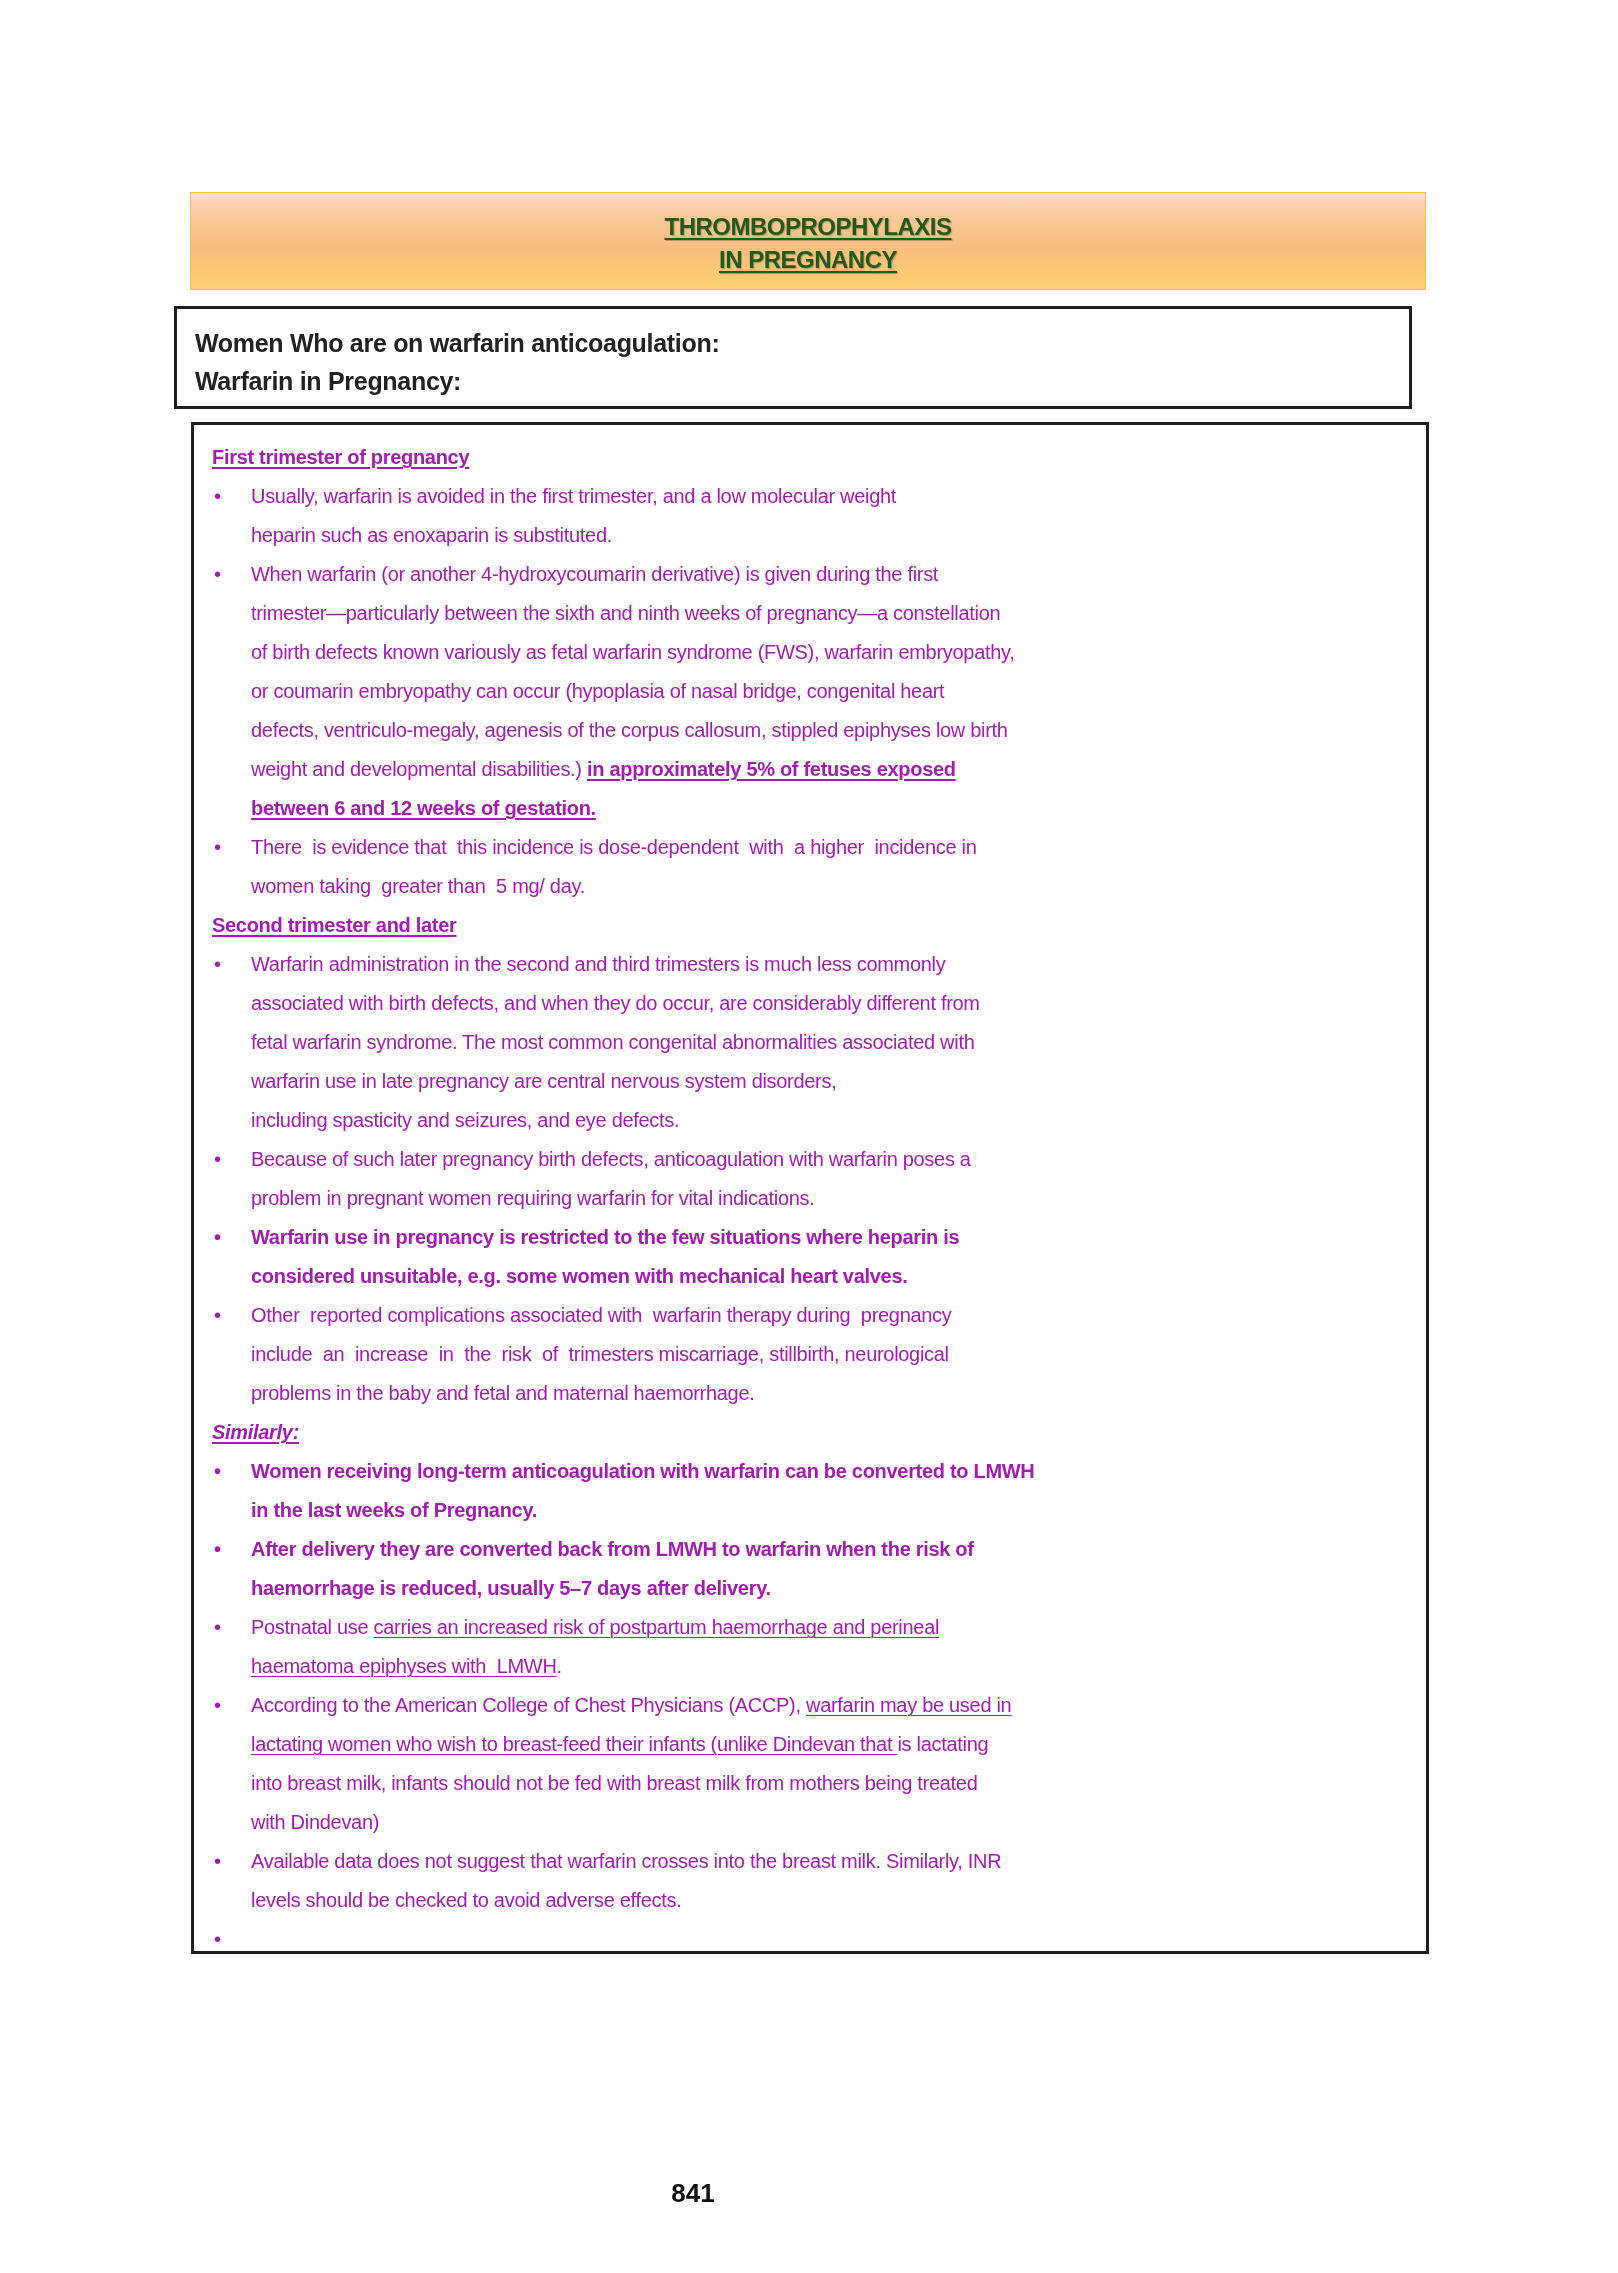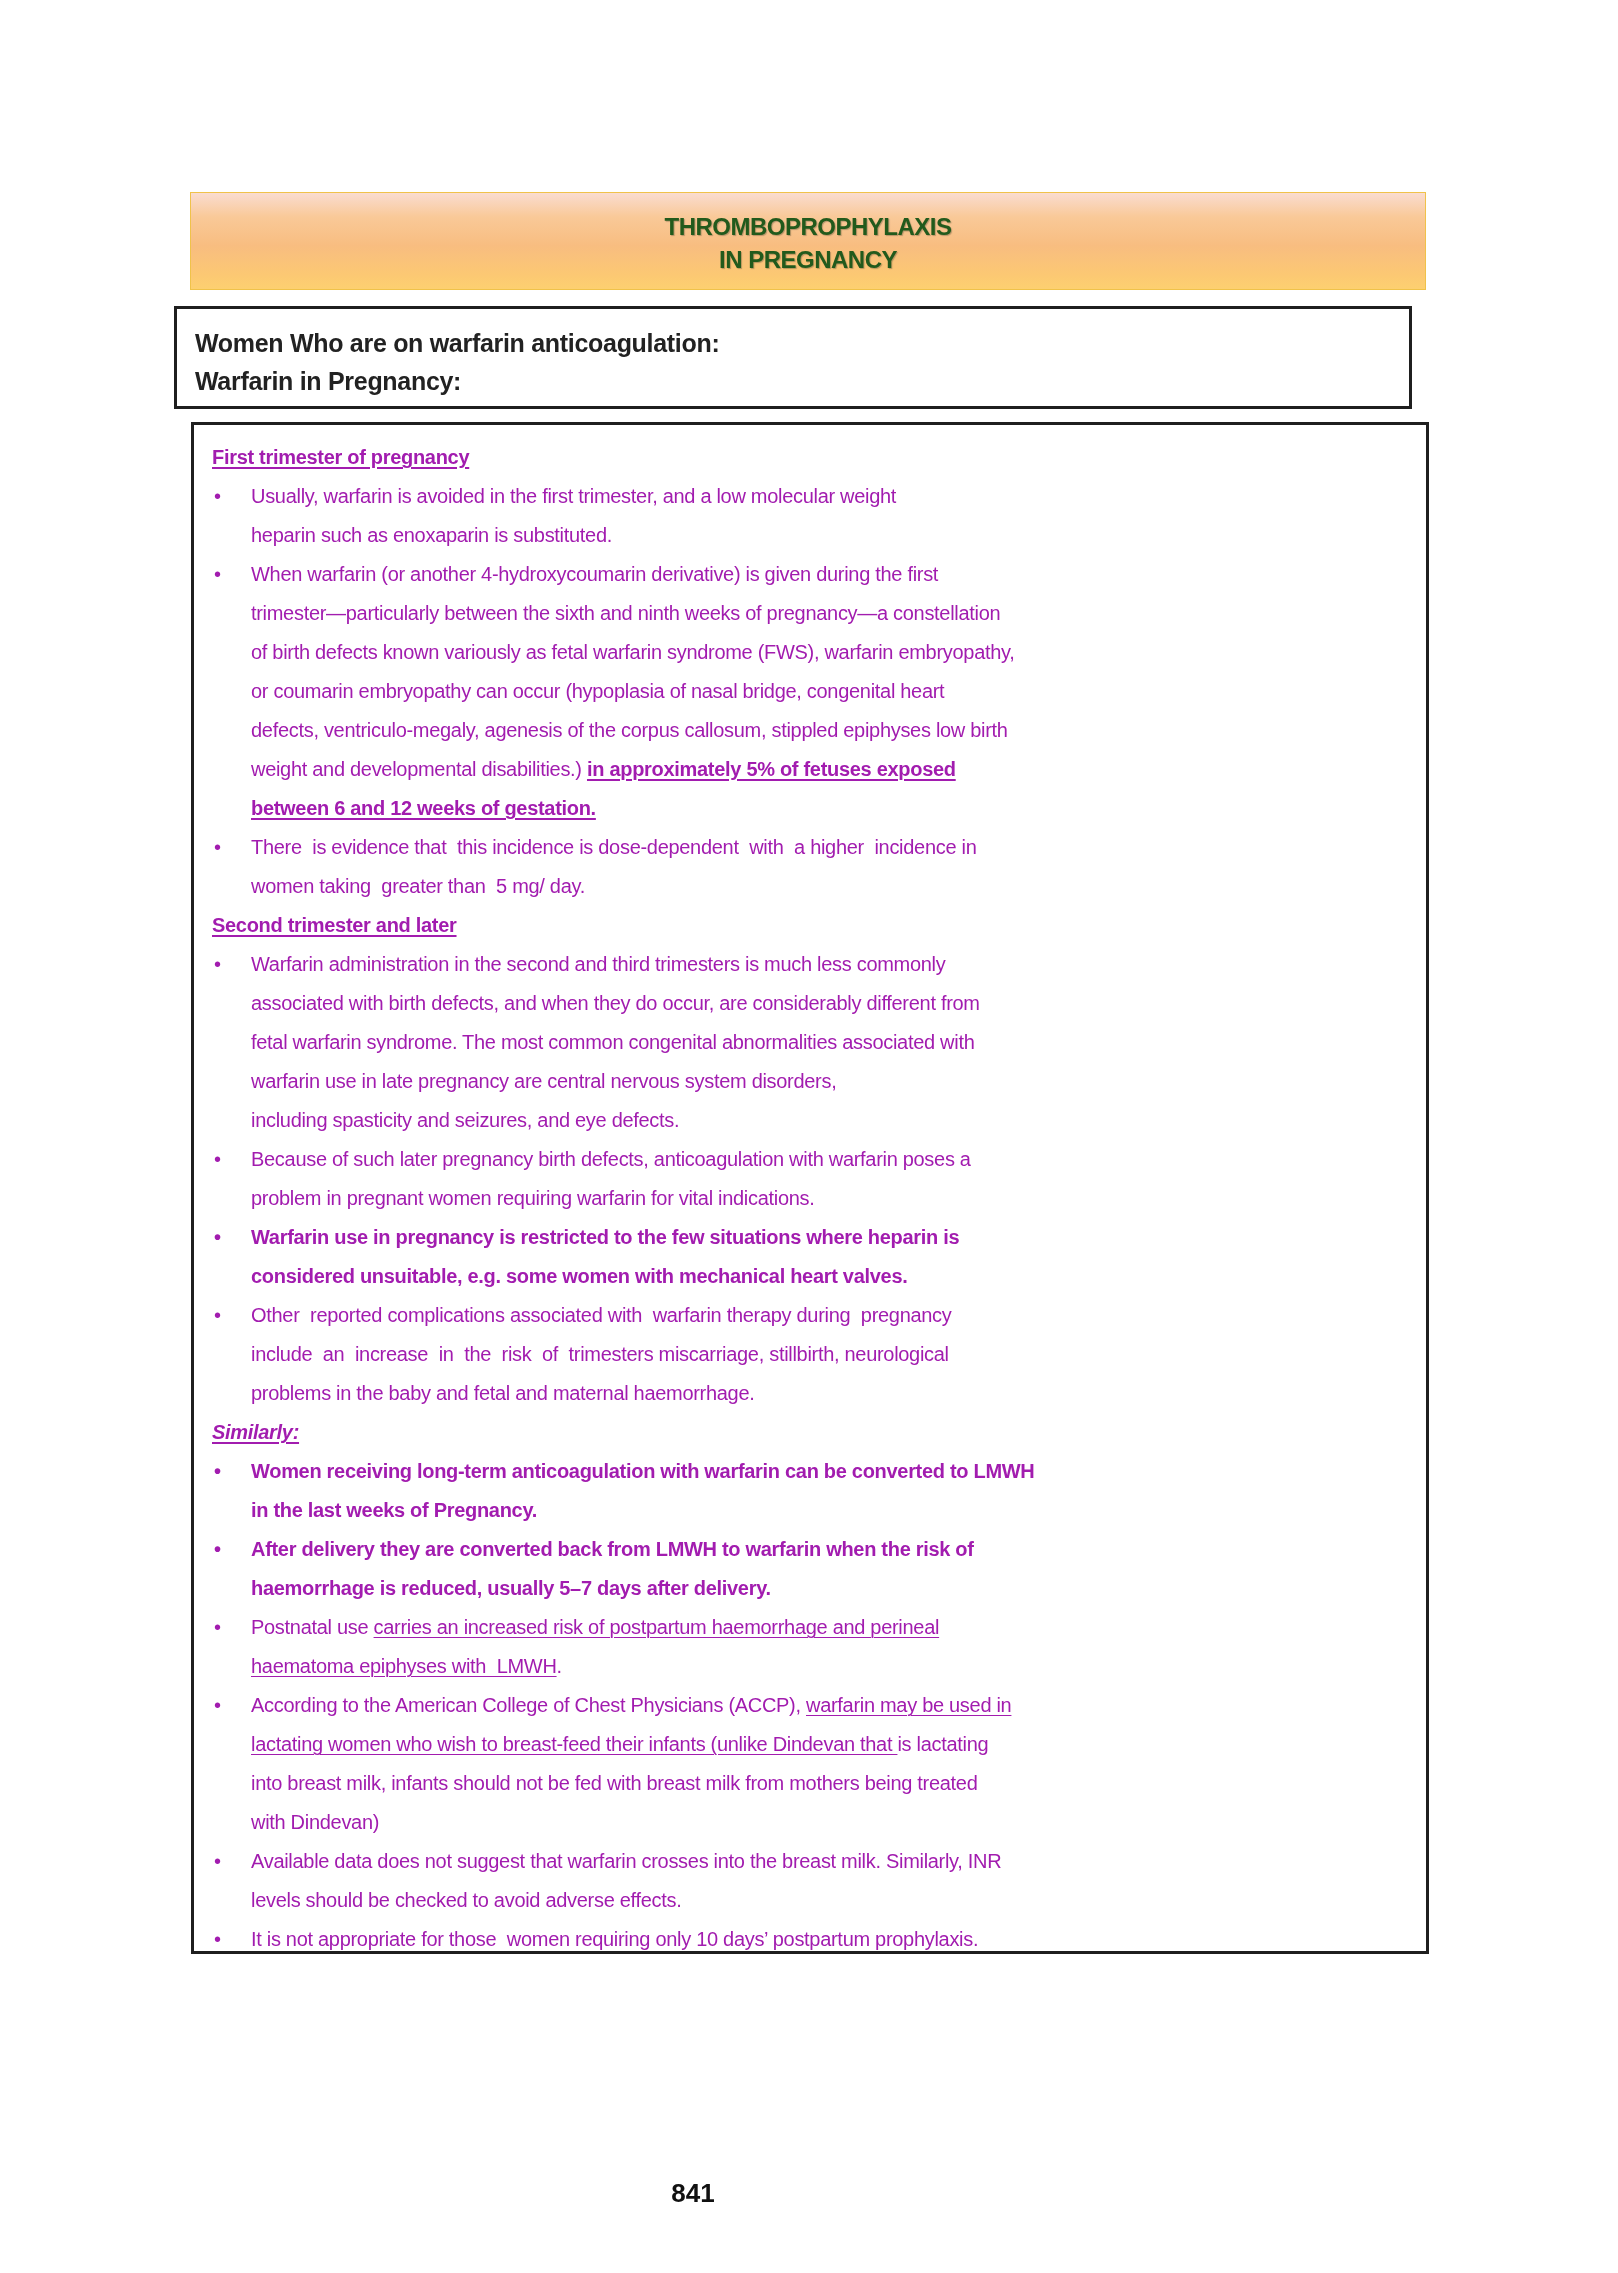--- a/index.html
+++ b/index.html
@@ -9,21 +9,21 @@
     position: absolute; left: 190px; top: 192px; width: 1236px; height: 98px;
     box-sizing: border-box; border: 1.4px solid #f0c24a;
     background: linear-gradient(to bottom, #fadcd0 0%, #f9c998 25%, #f8bd80 55%, #fcc873 85%, #fdd070 100%);
     text-align: center;
   }
   .title-line {
     display: block; font-weight: bold; font-size: 24px; line-height: 33px;
     color: #225a1c; letter-spacing: -0.5px;
     text-shadow: 1px 1px 1px rgba(60,60,40,0.35);
   }
-  .title-line span { text-decoration-thickness: 1.9px; text-underline-offset: 2.9px; }
+  .title-line span { text-decoration: underline; text-decoration-thickness: 1.9px; text-underline-offset: 2.9px; }
   .title-wrap { padding-top: 17px; }
   .sub-box {
     position: absolute; left: 174px; top: 306px; width: 1238px; height: 103px;
     box-sizing: border-box; border: 3.8px solid #1f1f1f; background: #fff;
     padding: 15.3px 0 0 18px;
   }
   .sub-line { display: block; font-weight: bold; font-size: 25px; line-height: 38px; color: #222; letter-spacing: -0.3px; white-space: nowrap; }
   .main-box {
     position: absolute; left: 191px; top: 422px; width: 1238px; height: 1532px;
     box-sizing: border-box; border: 3.8px solid #1f1f1f; background: #fff;
@@ -131,19 +131,19 @@
     <span class="line cont">into breast milk, infants should not be fed with breast milk from mothers being treated</span>
     <span class="line cont">with Dindevan)</span>
   </div>
 
   <div>
     <span class="line bullet-row"><span class="bullet-dot">•</span><span>Available data does not suggest that warfarin crosses into the breast milk. Similarly, INR</span></span>
     <span class="line cont">levels should be checked to avoid adverse effects.</span>
   </div>
 
   <div>
-    <span class="line bullet-row"><span class="bullet-dot">•</span><span style="white-space:pre">It is not appropriate for those  women requiring only 10 days’ postpartum prophylaxis.</span></span>
+    <span class="line bullet-row"><span class="bullet-dot">•</span></span>
   </div>
 
 </div>
 
 <div class="page-number">841</div>
 
 
 </body></html>

